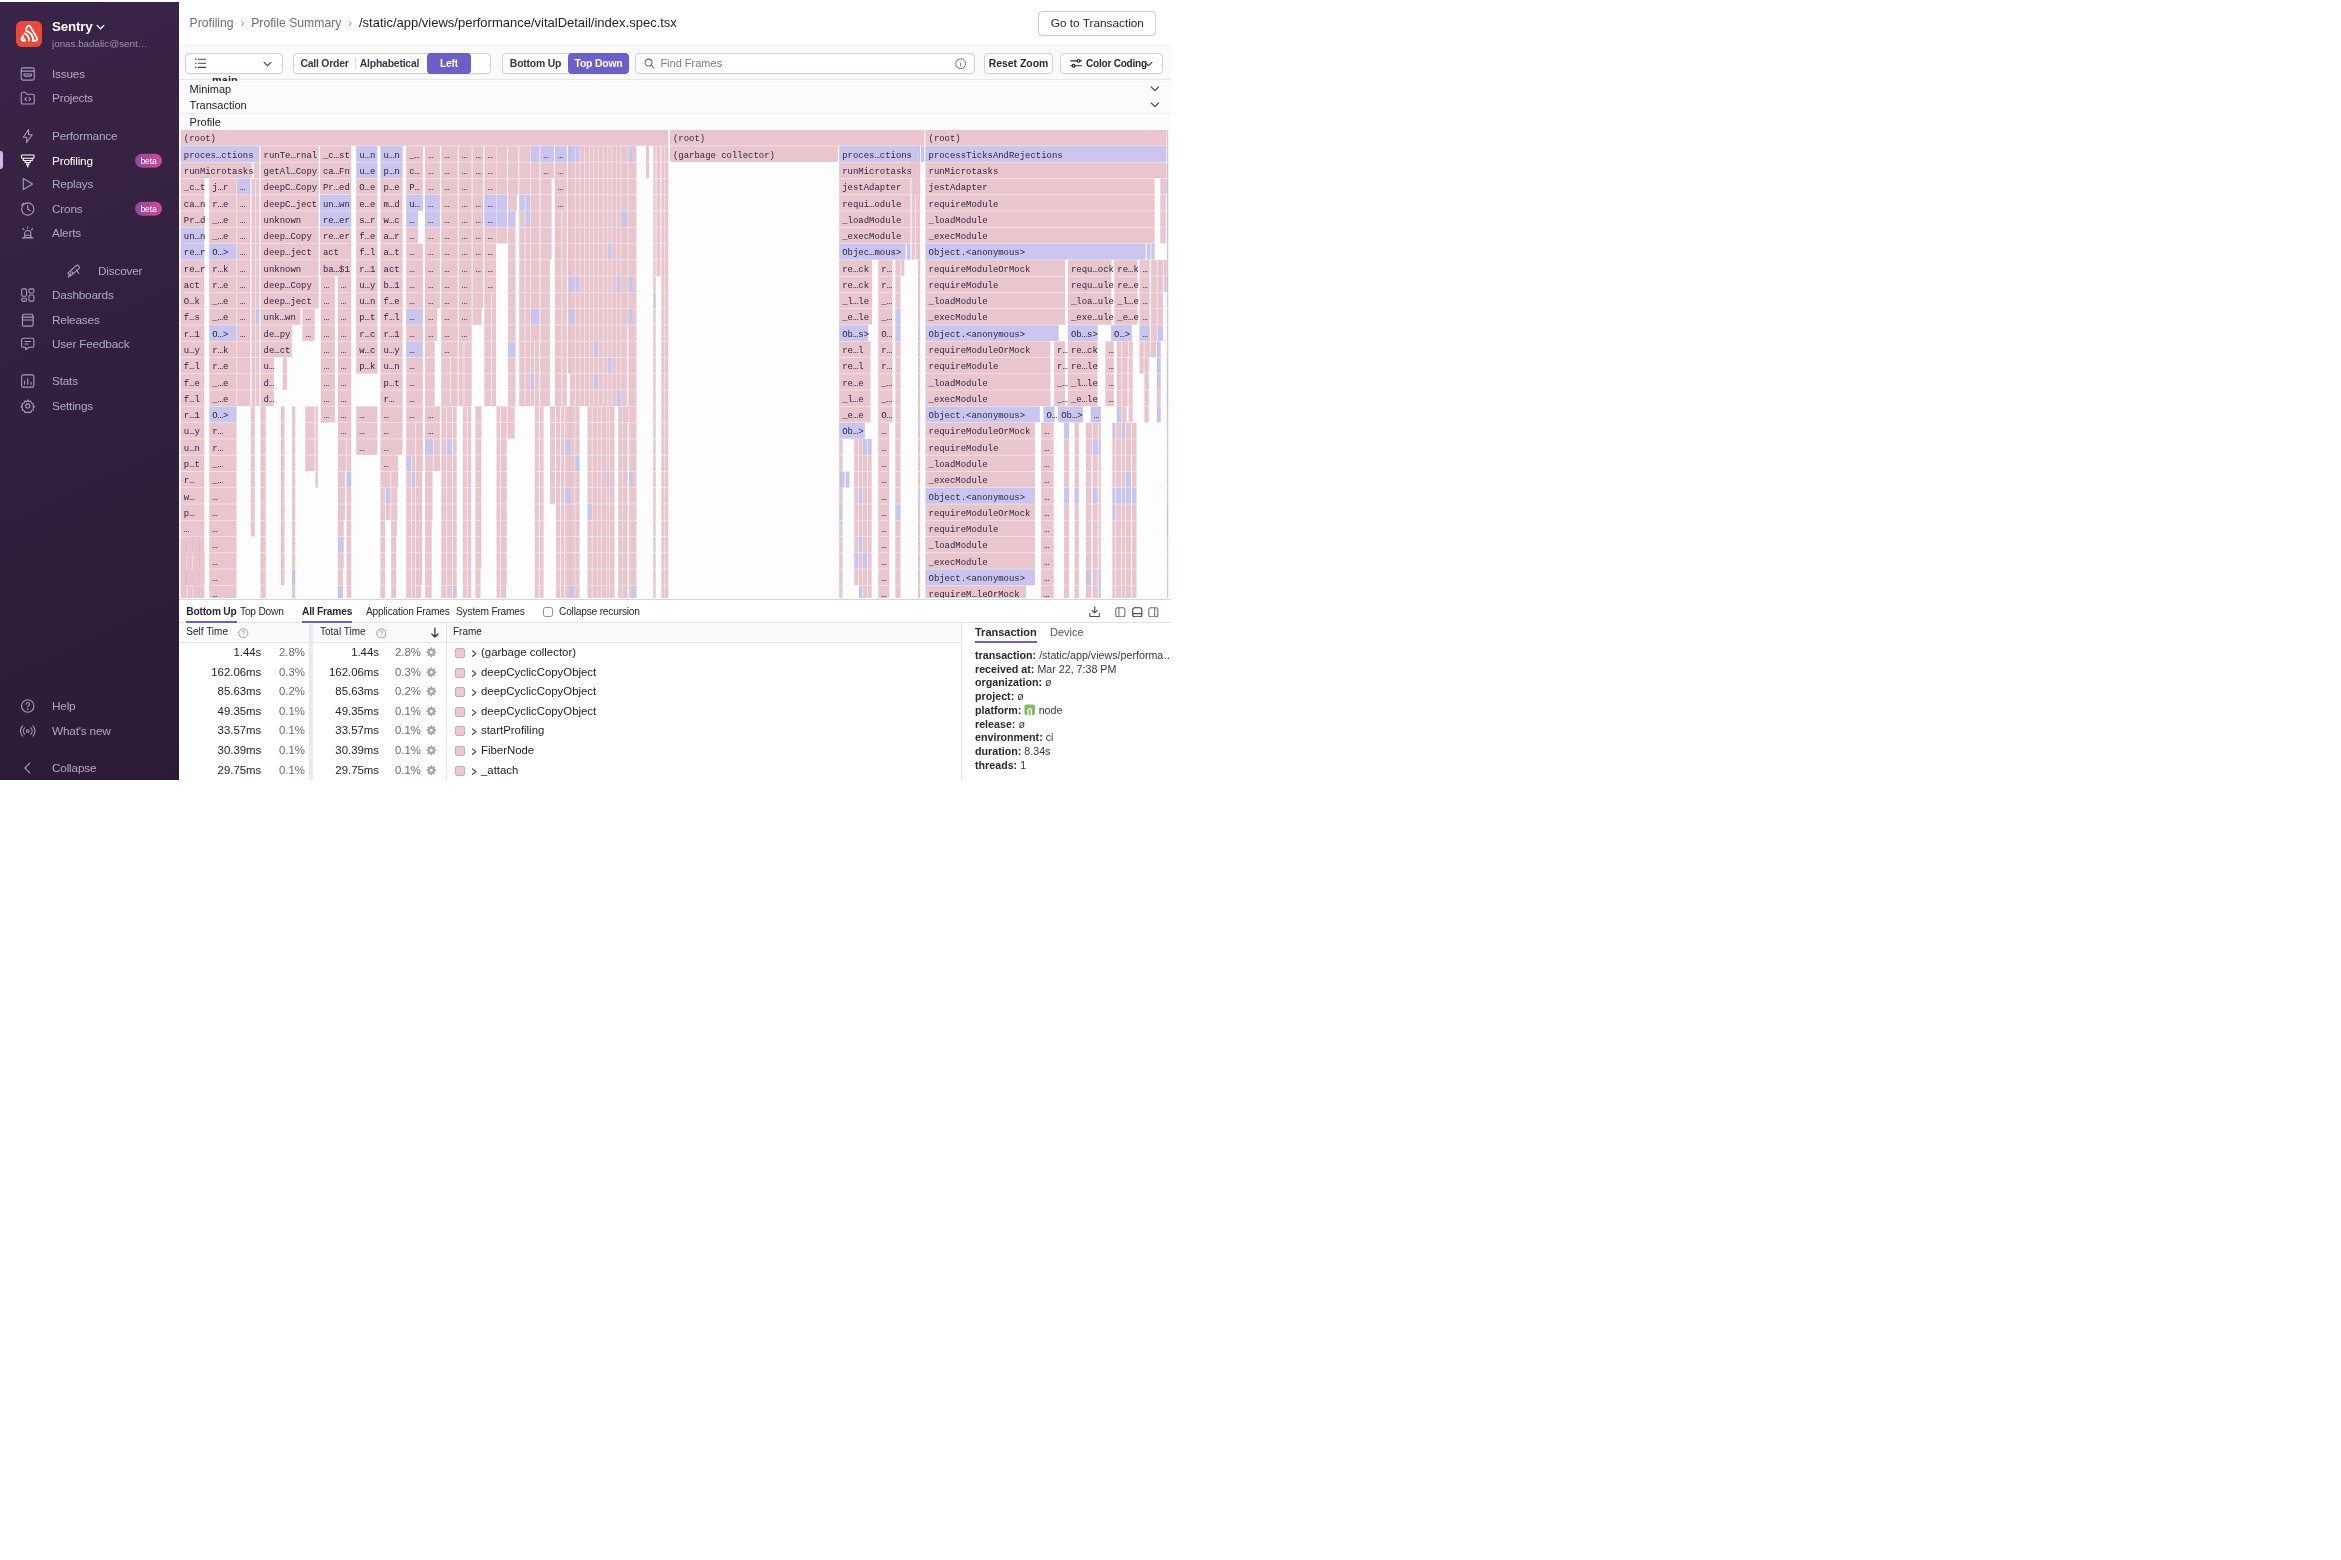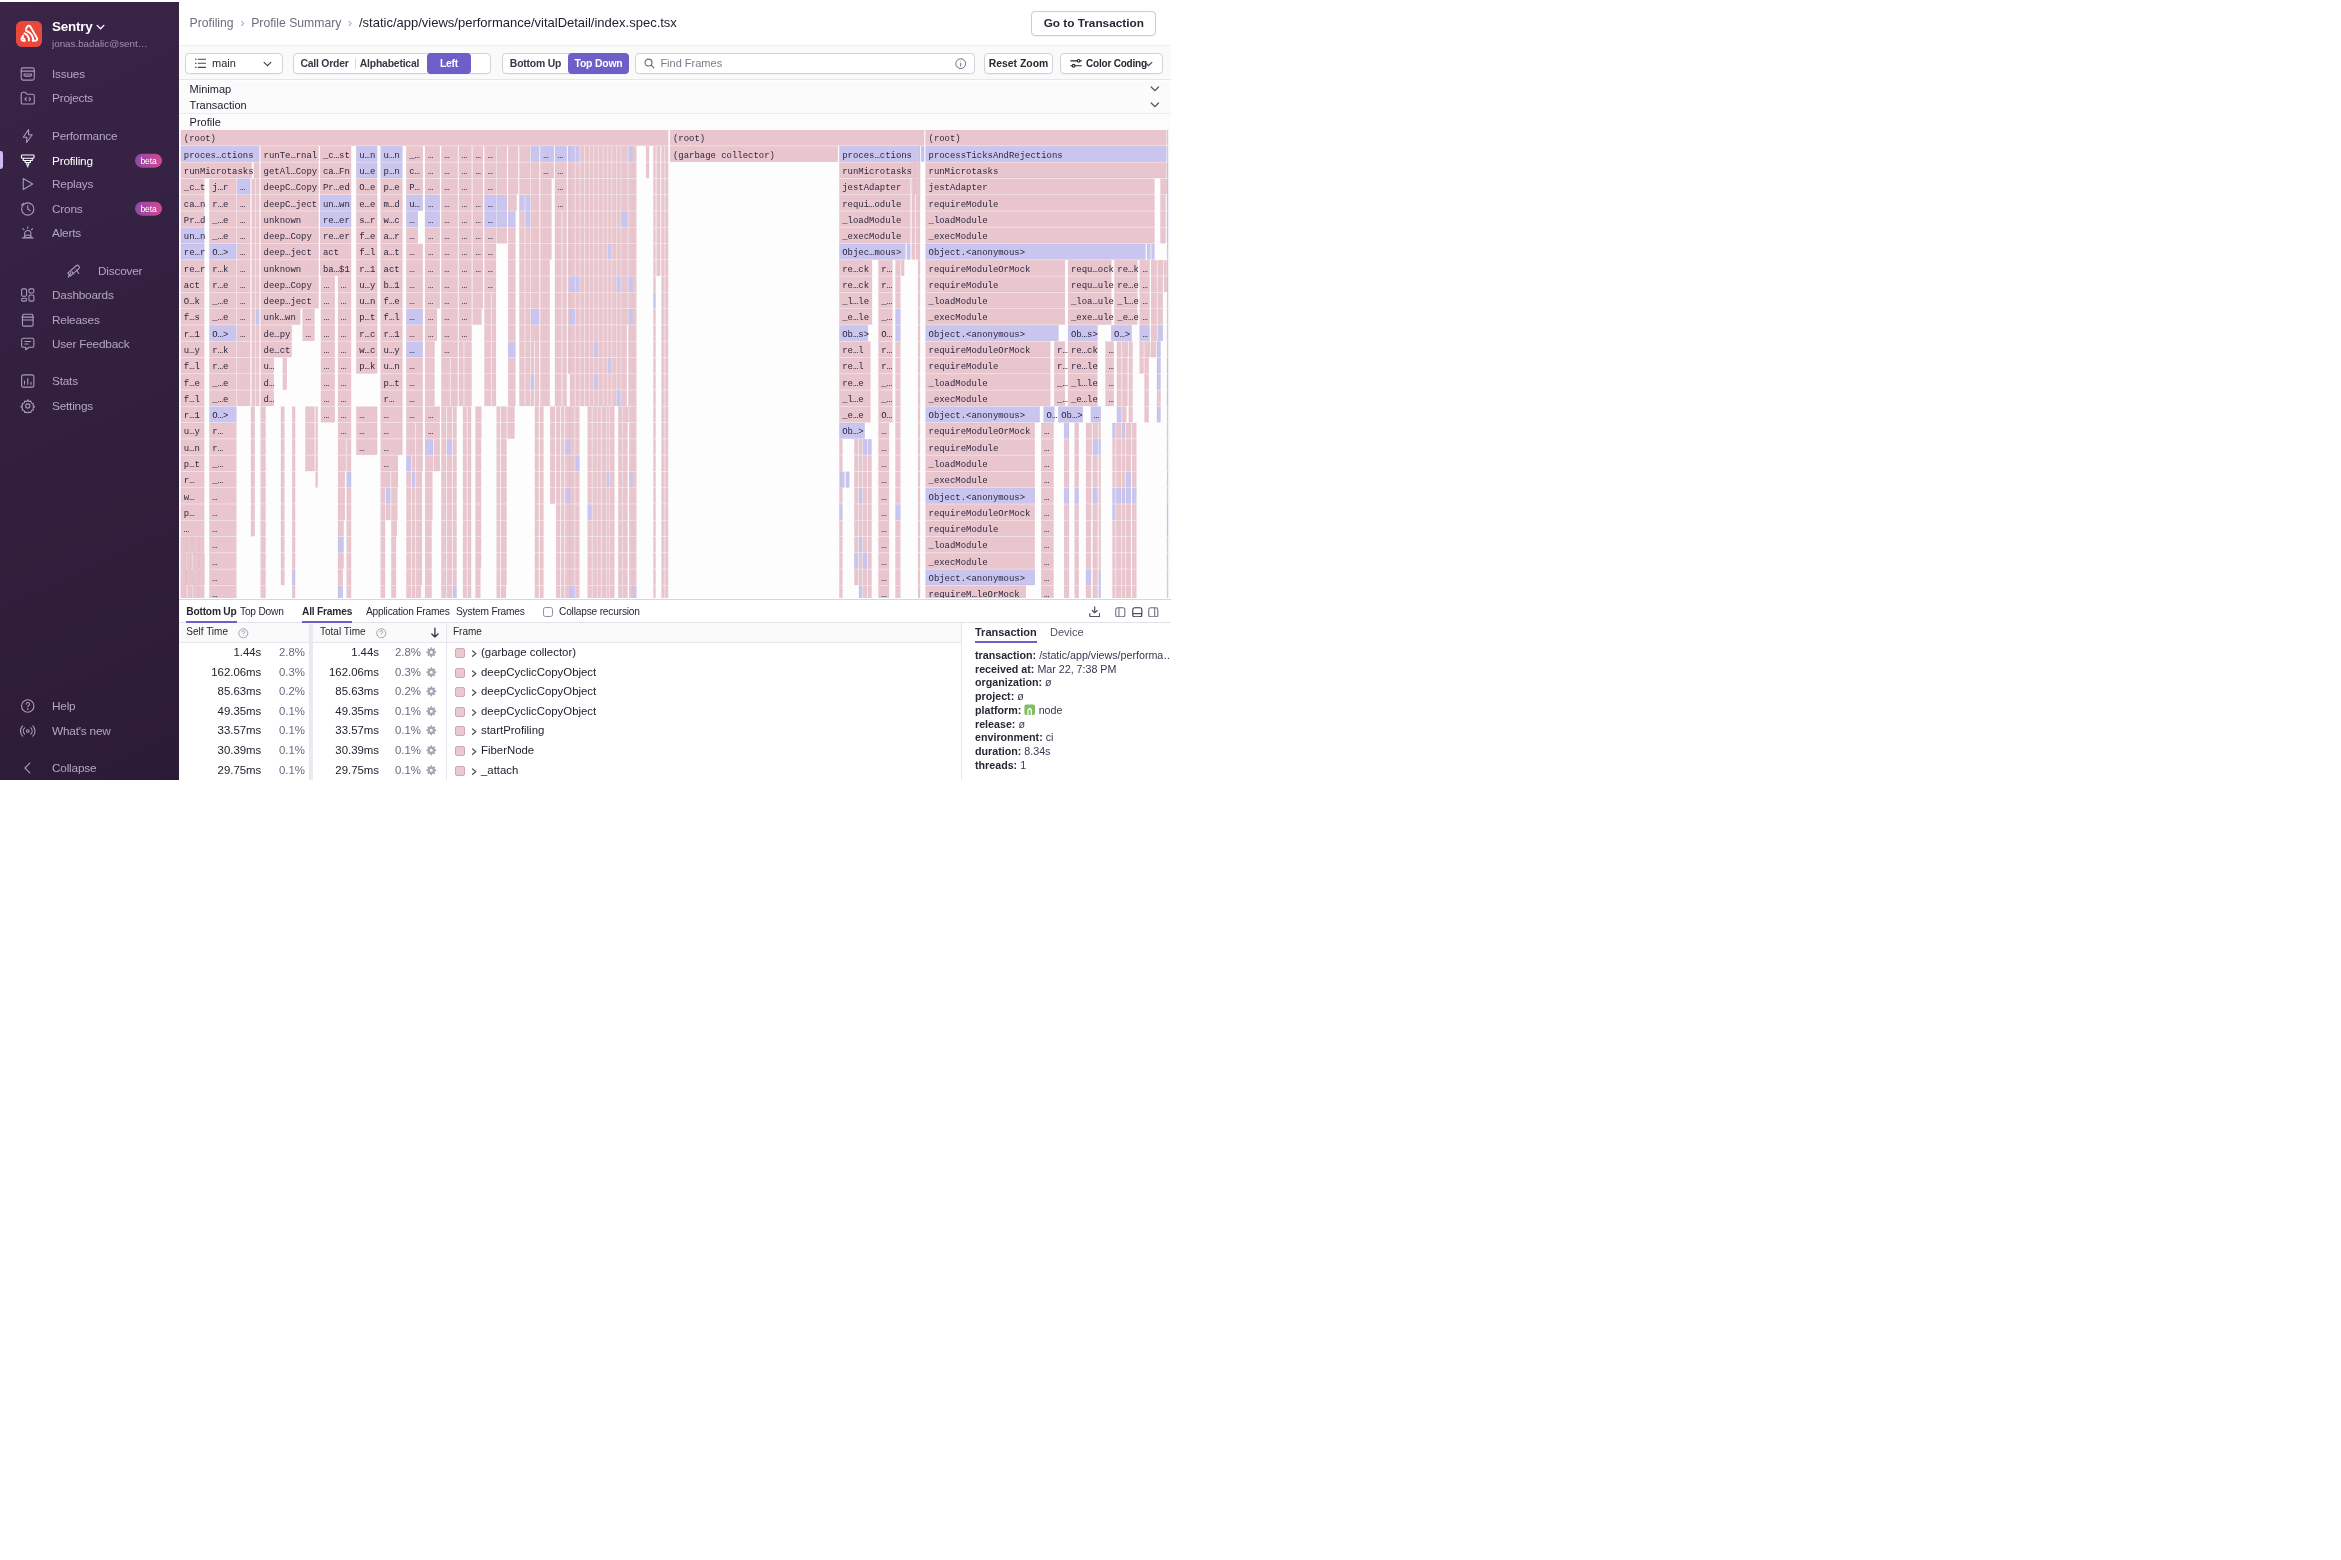--- a/index.html
+++ b/index.html
@@ -23,21 +23,21 @@
   border-radius:7.3px; background:linear-gradient(90deg,#8d49a8,#d3498f);
   color:#fff; font-size:8.6px; text-align:center; line-height:14.7px; }
 #activebar { position:absolute; left:0; top:149px; width:2.9px; height:18px;
   background:#cabcf0; border-radius:0 2.4px 2.4px 0; }
 
 #topbar { position:absolute; left:179px; top:0; width:992px; height:46px; background:#fff;
   border-bottom:0.8px solid #f0eef2; }
 .crumb { font-size:12.2px; color:#716b7d; }
 .crumb b { color:#25202f; font-weight:normal; font-size:13px; }
 #gototx { position:absolute; right:14.7px; top:10.6px; height:25px; padding:0 11.4px;
-  border:0.8px solid #d0cad8; border-radius:4.1px; background:#fff; font-weight:bold;
+  border:0.8px solid #d0cad8; border-radius:4.1px; background:#fff; font-weight:normal;
   font-size:11.8px; color:#2b2633; line-height:23.6px; box-shadow:0 0.8px 0.8px rgba(40,30,60,.04); }
 
 #toolbar { position:absolute; left:179px; top:46px; width:992px; height:34px; background:#fafafb;
   border-bottom:0.8px solid #e8e5ec; }
 .btn { position:absolute; top:6.5px; height:21px; background:#fff; border:0.8px solid #d5d0dc;
   border-radius:4.1px; font-size:11px; color:#2b2633; box-shadow:0 0.8px 0.8px rgba(40,30,60,.04); }
 .seg { position:absolute; top:6.5px; height:21px; background:#fff; border:0.8px solid #d5d0dc;
   border-radius:4.1px; box-shadow:0 0.8px 0.8px rgba(40,30,60,.04); }
 .seg .opt { position:absolute; top:0; height:19.5px; line-height:19.5px; font-size:10.4px;
   color:#3c3647; font-weight:bold; text-align:center; letter-spacing:-0.2px; }
@@ -215,21 +215,21 @@
   <div class="crumb abs" style="left:10.6px; top:14.7px;">Profiling &nbsp;<span style="color:#a59db3">›</span>&nbsp; Profile Summary &nbsp;<span style="color:#a59db3">›</span>&nbsp; <b>/static/app/views/performance/vitalDetail/index.spec.tsx</b></div>
   <div id="gototx">Go to Transaction</div>
 </div>
 
 <div id="toolbar">
   <div class="btn" style="left:6.1px; width:98px;">
     <svg style="position:absolute;left:9px;top:4.9px" width="11.4" height="10.6" viewBox="0 0 14 13" stroke="#4a4456" stroke-width="1.4" stroke-linecap="round">
         <path d="M4 1.5h9M4 6.5h9M4 11.5h9"></path>
         <path d="M1 1.5h.01M1 6.5h.01M1 11.5h.01" stroke-width="2"></path>
       </svg>
-    <span style="position:absolute;left:26px;top:3px;font-weight:normal;">main</span>
+    <span style="position:absolute;left:26px;top:20px;font-weight:bold;">main</span>
     <svg style="position:absolute;right:9.8px;top:7.3px" width="9" height="6.5" viewBox="0 0 12 8" fill="none" stroke="#4a4456" stroke-width="1.6" stroke-linecap="round">
         <path d="M1.5 1.5 L6 6 L10.5 1.5"></path>
       </svg>
   </div>
   <div class="seg" style="left:114px; width:198px;">
     <div class="opt" style="left:0; width:61px;">Call Order</div>
     <div style="position:absolute;left:61px;top:4.1px;width:0.8px;height:11.4px;background:#dcd8e2"></div>
     <div class="opt" style="left:61px; width:69px;">Alphabetical</div>
     <div class="sel" style="left:133px; width:44px;">Left Heavy</div>
   </div>

